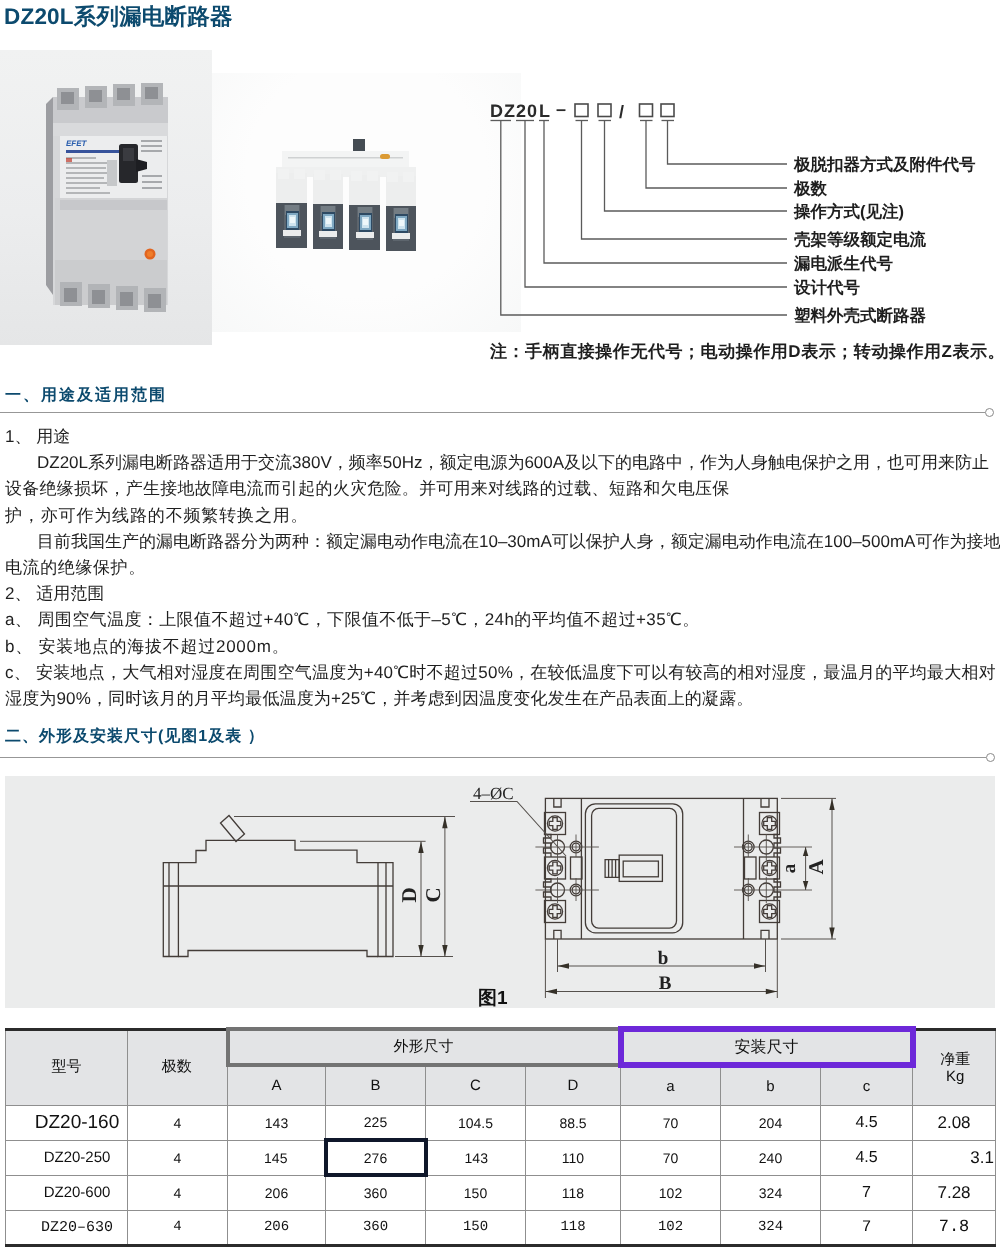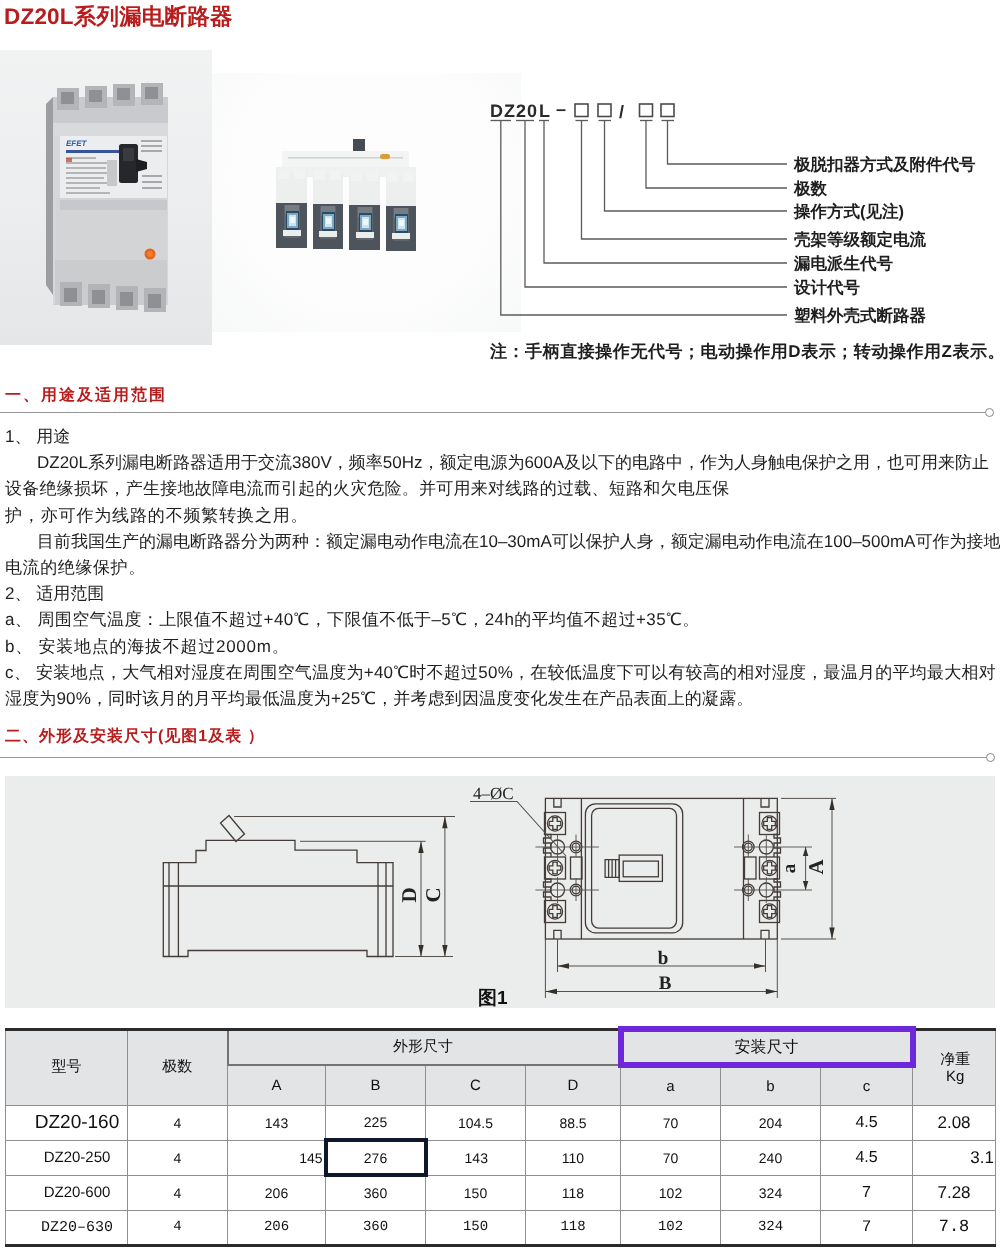--- a/index.html
+++ b/index.html
@@ -1,19 +1,19 @@
 <!DOCTYPE html>
 <html><head>
 <meta charset="utf-8">
 <style>
   html,body{margin:0;padding:0;}
   body{width:1000px;height:1252px;position:relative;background:#fff;-webkit-font-smoothing:antialiased;text-rendering:geometricPrecision;
        font-family:"Liberation Sans",sans-serif;overflow:hidden;}
   .abs{position:absolute;}
-  .blue{color:#b91c1c;font-weight:bold;}
+  .blue{color:#0c4a6e;font-weight:bold;}
   .rule{position:absolute;height:1px;background:#979797;}
   .rulecirc{position:absolute;width:7px;height:7px;border:1.4px solid #8a8a8a;
             border-radius:50%;background:#fff;}
 </style>
 </head>
 <body>
 
 <div class="abs blue" style="left:4px;top:1px;font-size:22.5px;letter-spacing:0.2px;">DZ20L系列漏电断路器</div>
 
 <div class="abs" style="left:0;top:50px;width:212px;height:295px;background:linear-gradient(180deg,#f1f2f2 0%,#ecedee 55%,#e5e6e7 100%);">
@@ -398,21 +398,21 @@
       <col style="width:95px">
       <col style="width:100px">
       <col style="width:100px">
     <col style="width:92px">
       <col style="width:83px">
   </colgroup>
   <tbody>
       <tr style="background:#e3e4e6;height:36px;">
     <td rowspan="2" style="border:1px solid #8f8f8f;font-size:15px;">型号</td>
     <td rowspan="2" style="border:1px solid #8f8f8f;font-size:15px;">极数</td>
-    <td colspan="4" style="border:2px solid #737373;font-size:15px;">外形尺寸</td>
+    <td colspan="4" style="border:4px solid #737373;font-size:15px;">外形尺寸</td>
     <td colspan="3" style="border:6px solid #6d28d9;font-size:16px;">安装尺寸</td>
     <td rowspan="2" style="border:1px solid #8f8f8f;font-size:15px;line-height:17px;">净重<br>Kg</td>
   </tr>
   <tr style="background:#e3e4e6;height:40px;">
     <td style="border:1px solid #8f8f8f;font-size:15px;">A</td>
     <td style="border:1px solid #8f8f8f;font-size:15px;">B</td>
     <td style="border:1px solid #8f8f8f;font-size:15px;">C</td>
     <td style="border:1px solid #8f8f8f;font-size:15px;">D</td>
     <td style="border:1px solid #8f8f8f;font-size:15px;">a</td>
     <td style="border:1px solid #8f8f8f;font-size:15px;">b</td>
@@ -426,21 +426,21 @@
     <td style="border:1px solid #8f8f8f;">104.5</td>
     <td style="border:1px solid #8f8f8f;">88.5</td>
     <td style="border:1px solid #8f8f8f;">70</td>
     <td style="border:1px solid #8f8f8f;">204</td>
     <td style="border:1px solid #8f8f8f;font-size:16px;">4.5</td>
     <td style="border:1px solid #8f8f8f;font-size:17px;">2.08</td>
   </tr>
   <tr style="height:35px;">
     <td style="border:1px solid #8f8f8f;font-size:15px;padding-left:22px;">DZ20-250</td>
     <td style="border:1px solid #8f8f8f;">4</td>
-    <td style="border:1px solid #8f8f8f;text-align:right;">145</td>
+    <td style="border:1px solid #8f8f8f;">145</td>
     <td style="border:4px solid #0f172a;">276</td>
     <td style="border:1px solid #8f8f8f;">143</td>
     <td style="border:1px solid #8f8f8f;">110</td>
     <td style="border:1px solid #8f8f8f;">70</td>
     <td style="border:1px solid #8f8f8f;">240</td>
     <td style="border:1px solid #8f8f8f;font-size:16px;">4.5</td>
     <td style="border:1px solid #8f8f8f;font-size:17px;text-align:right;">3.1</td>
   </tr>
   <tr style="height:35px;">
     <td style="border:1px solid #8f8f8f;font-size:15px;padding-left:22px;">DZ20-600</td>

